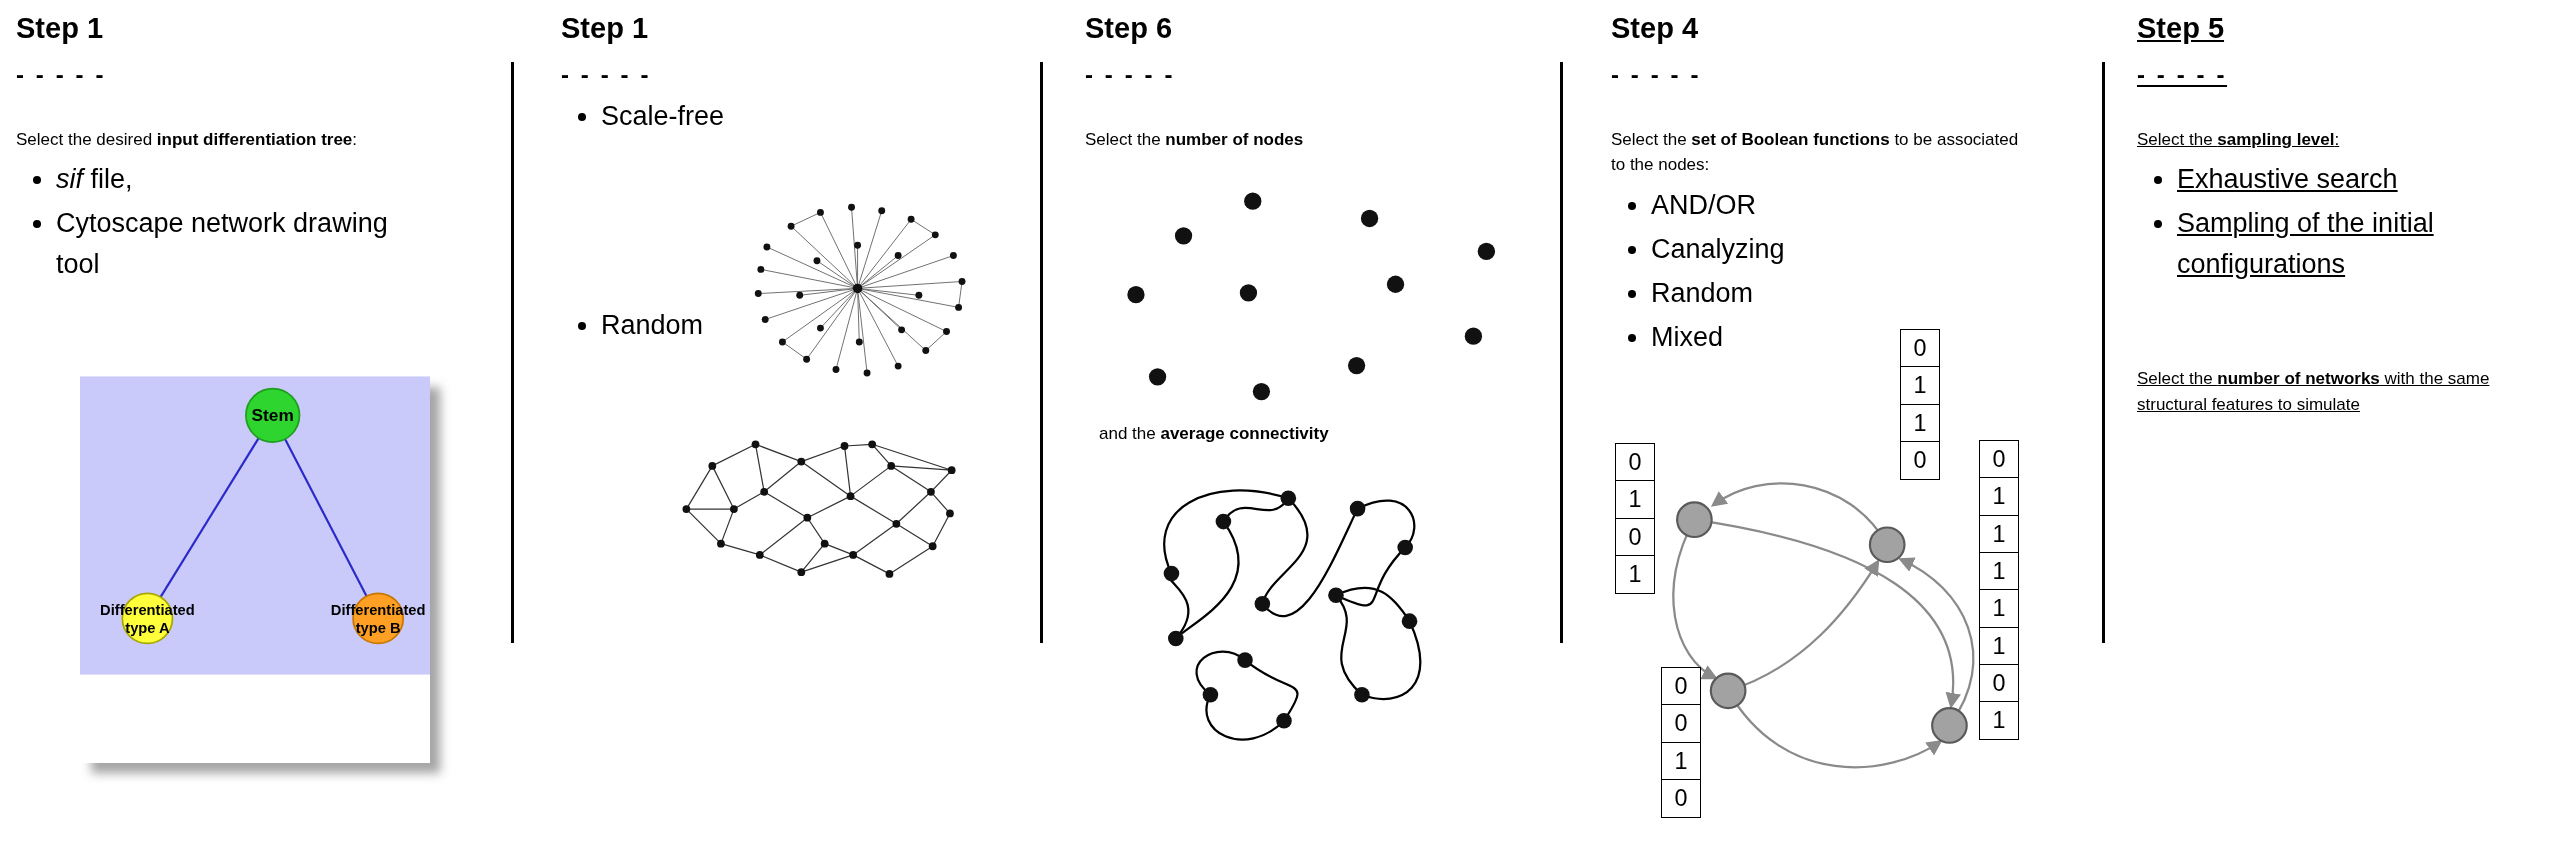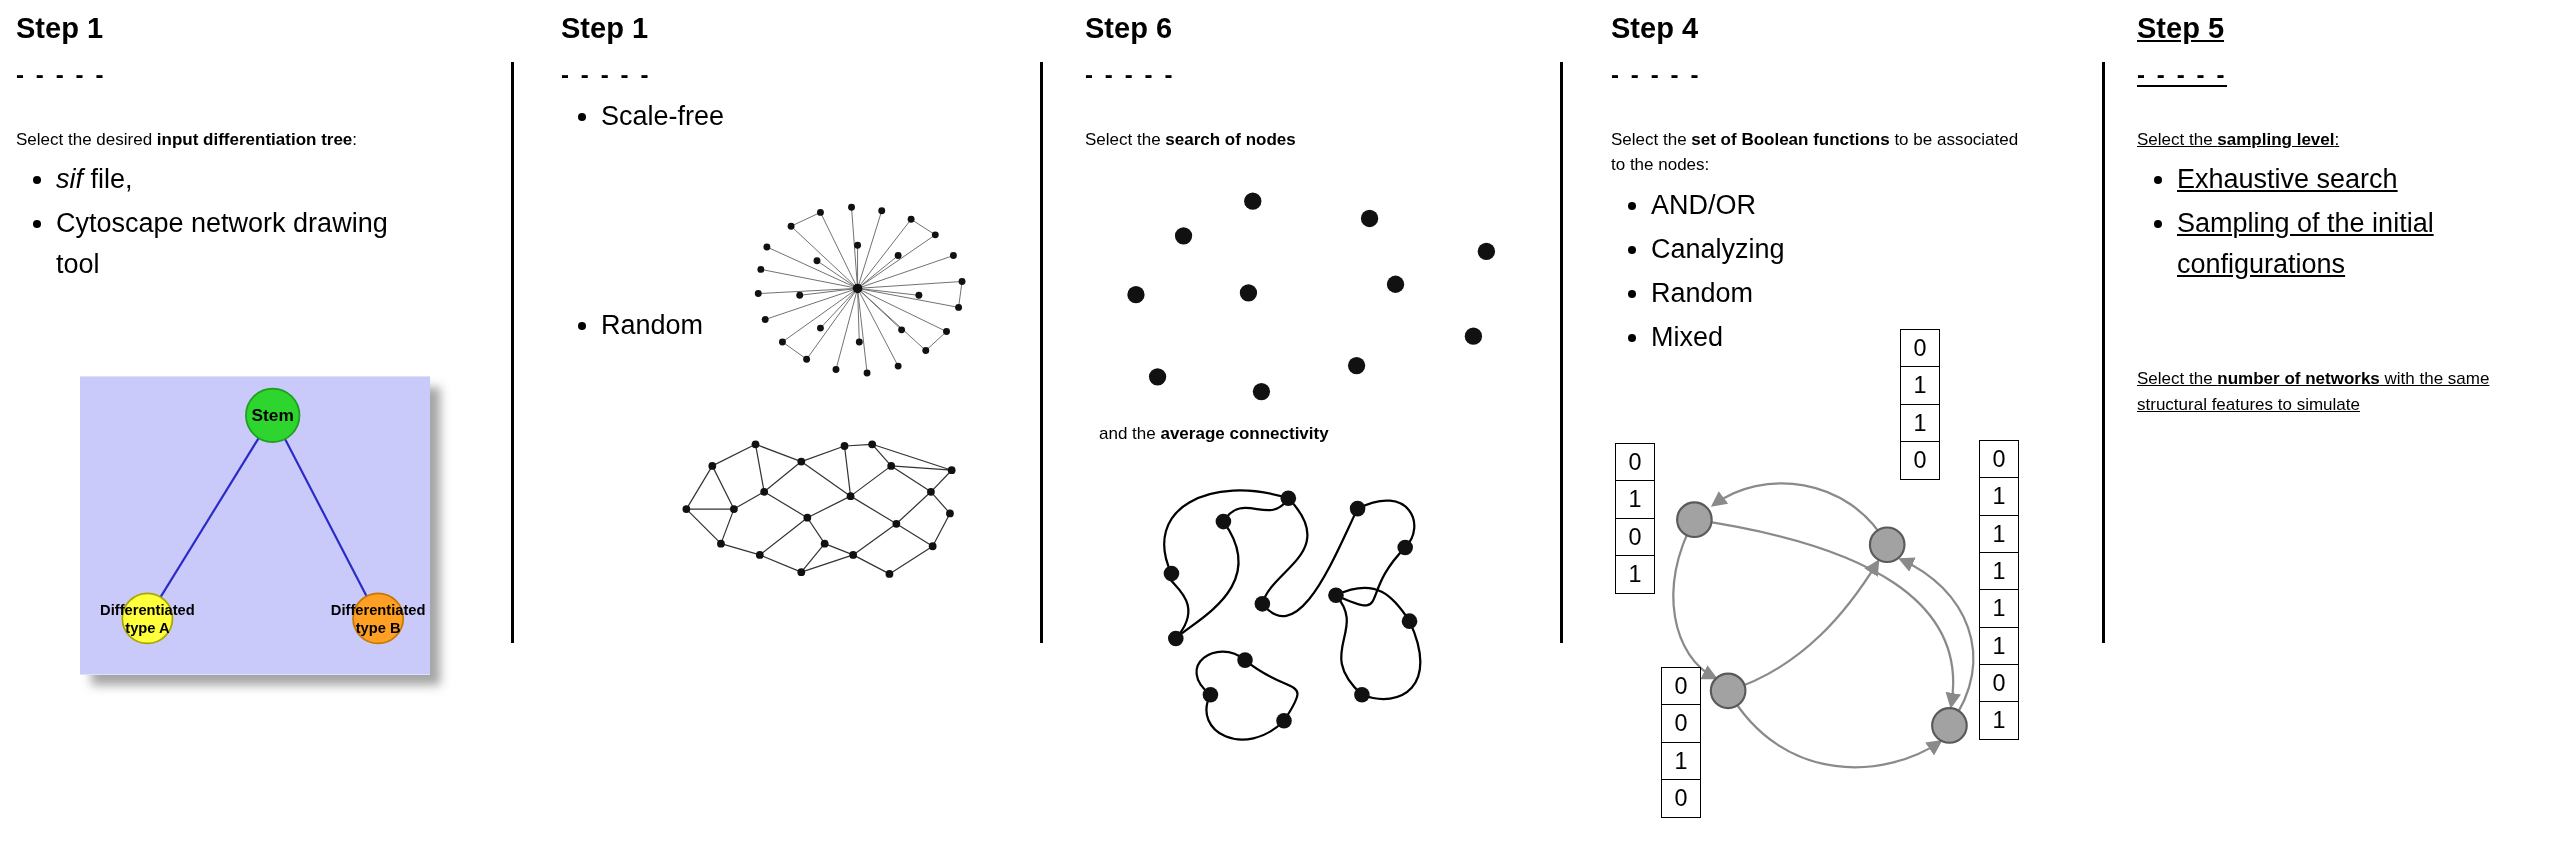--- a/index.html
+++ b/index.html
@@ -64,21 +64,21 @@
   <div class="inner">
     <h2 class="step-title">Step 1</h2>
     <div class="dashes">- - - - -</div>
     <p class="txt"><span>Select the desired </span><b>input differentiation tree</b><span>:</span></p>
     <ul class="blist">
       <li><span class="it">sif</span><span> file,</span></li>
       <li><span class="it"></span><span>Cytoscape network drawing tool</span></li>
     </ul>
   </div>
 
-  <div class="tree-figure" style="left:80px; top:376px; width:350px; height:299px;">
+  <div class="tree-figure" style="left:80px; top:376px; width:350px; height:387px;">
     <svg width="350" height="299" viewBox="0 0 405 345">
       <rect x="0" y="0" width="405" height="345" fill="#c9c9fa"></rect>
       <line x1="223" y1="45" x2="78" y2="280" stroke-width="2.5" stroke="#2a2ac8"></line>
       <line x1="223" y1="45" x2="345" y2="280" stroke-width="2.5" stroke="#2a2ac8"></line>
       <circle cx="223" cy="45" r="31" stroke="#1f9e1f" stroke-width="2" fill="#2ed52e"></circle>
       <circle cx="78" cy="280" r="29" stroke="#a8a800" stroke-width="2" fill="#ffff3c"></circle>
       <circle cx="345" cy="280" r="29" stroke="#c87800" stroke-width="2" fill="#ffa024"></circle>
       <text x="223" y="52" class="nlabel big">Stem</text>
       <text x="78" y="276" class="nlabel">Differentiated</text>
       <text x="78" y="297" class="nlabel">type A</text>
@@ -163,21 +163,21 @@
     </g>
   </svg>
 </div>
 
 <div class="divider d2"></div>
 
 <div class="col c3">
   <div class="inner">
     <h2 class="step-title">Step 6</h2>
     <div class="dashes">- - - - -</div>
-    <p class="txt"><span>Select the </span><b>search of nodes</b><span></span></p>
+    <p class="txt"><span>Select the </span><b>number of nodes</b><span></span></p>
   </div>
 
   <svg class="fig" style="left:67px; top:182px;" width="411" height="227" viewBox="0 0 475 262">
     <g>
       <circle class="net-dot" cx="165" cy="22" r="10"></circle>
         <circle class="net-dot" cx="85" cy="62" r="10"></circle>
         <circle class="net-dot" cx="300" cy="42" r="10"></circle>
         <circle class="net-dot" cx="30" cy="130" r="10"></circle>
         <circle class="net-dot" cx="160" cy="128" r="10"></circle>
         <circle class="net-dot" cx="330" cy="118" r="10"></circle>

